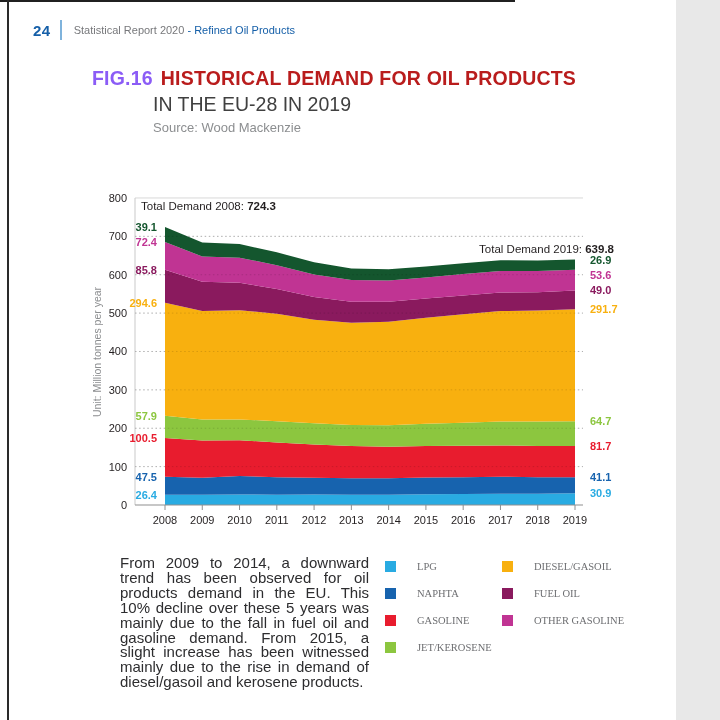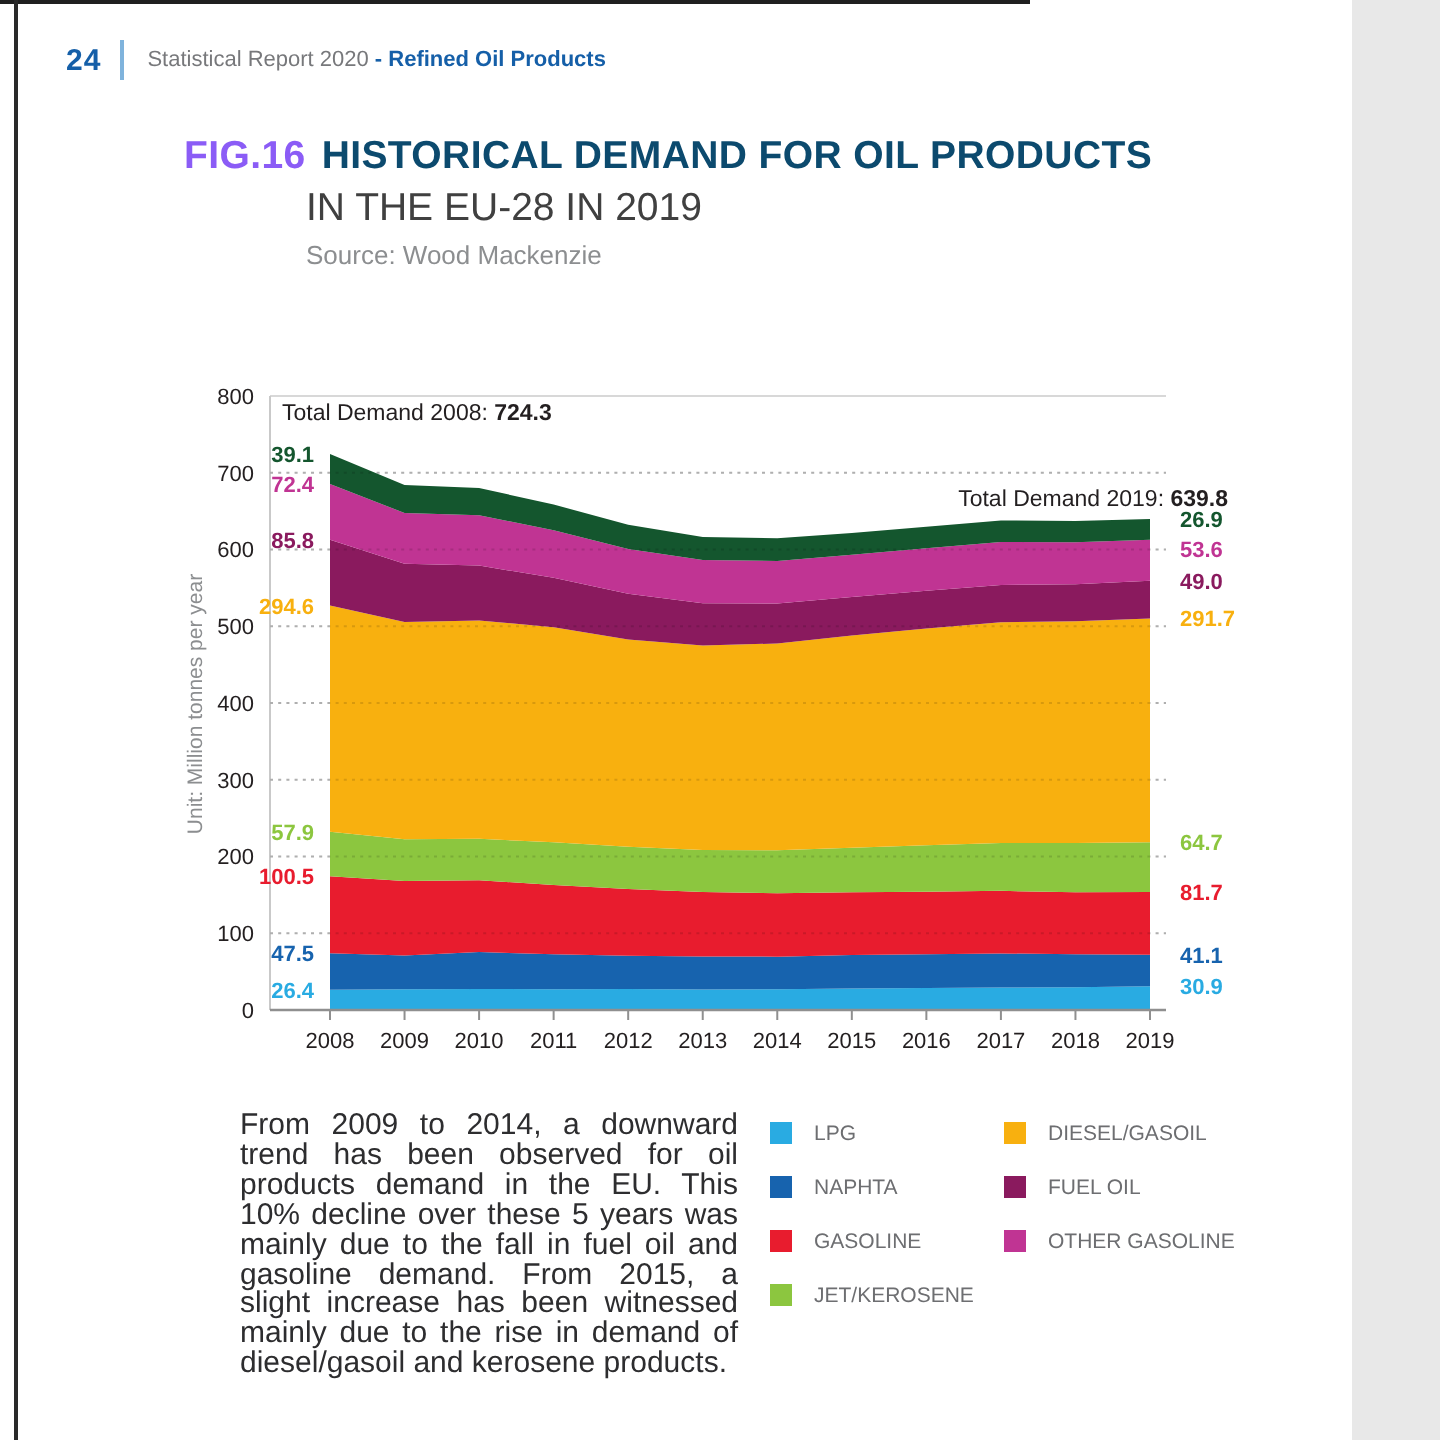--- a/index.html
+++ b/index.html
@@ -9,44 +9,44 @@
   }
   
   .edge-top{position:absolute;left:0;top:0;width:515px;height:2px;background:#202020;}
   .edge-left{position:absolute;left:7px;top:0;width:2px;height:720px;background:#2a2a2a;}
 
   
   .header{position:absolute;left:33px;top:20px;display:flex;align-items:center;}
   .page-num{font-size:15px;font-weight:bold;color:#155FA8;letter-spacing:.5px;}
   .header-divider{width:2px;height:20px;background:#7FB3DC;margin:0 12px 0 9px;}
   .breadcrumb{font-size:11px;color:#77787B;}
-  .breadcrumb .bold{color:#155FA8;font-weight:bold;}
+  .breadcrumb .bold{color:#155FA8;font-weight:normal;}
 
   
   .fig-row{position:absolute;left:92px;top:67px;display:flex;gap:8px;font-size:19.5px;font-weight:bold;letter-spacing:.2px;}
   .fig-tag{color:#8b5cf6;}
-  .fig-title{color:#0c4a6e;}
+  .fig-title{color:#b91c1c;}
   .fig-subtitle{position:absolute;left:153px;top:93px;font-size:19.5px;color:#404040;}
   .fig-source{position:absolute;left:153px;top:120px;font-size:13px;color:#8C8E90;}
 
   
   #chart-svg{position:absolute;left:88px;top:190px;}
   #chart-svg text{font-family:"Liberation Sans", sans-serif;}
 
   
   .commentary{
     position:absolute;left:120px;top:556px;width:249px;
     font-size:15px;line-height:14.9px;color:#2D2D2F;text-align:justify;
   }
 
   
   .legend-col{position:absolute;top:553px;display:flex;flex-direction:column;}
   .legend-col.c1{left:385px;}
   .legend-col.c2{left:502px;}
-  .legend-item{display:flex;align-items:center;height:27px;gap:11px;}
+  .legend-item{display:flex;align-items:center;height:27px;gap:21px;font-family:Liberation Serif, serif;}
   .swatch{width:11px;height:11px;flex:0 0 11px;}
   .legend-label{font-size:10.5px;color:#6D6E71;white-space:nowrap;}
 </style>
 </head>
 <body>
 
 <div class="page">
   <div class="edge-top"></div>
   <div class="edge-left"></div>
 

